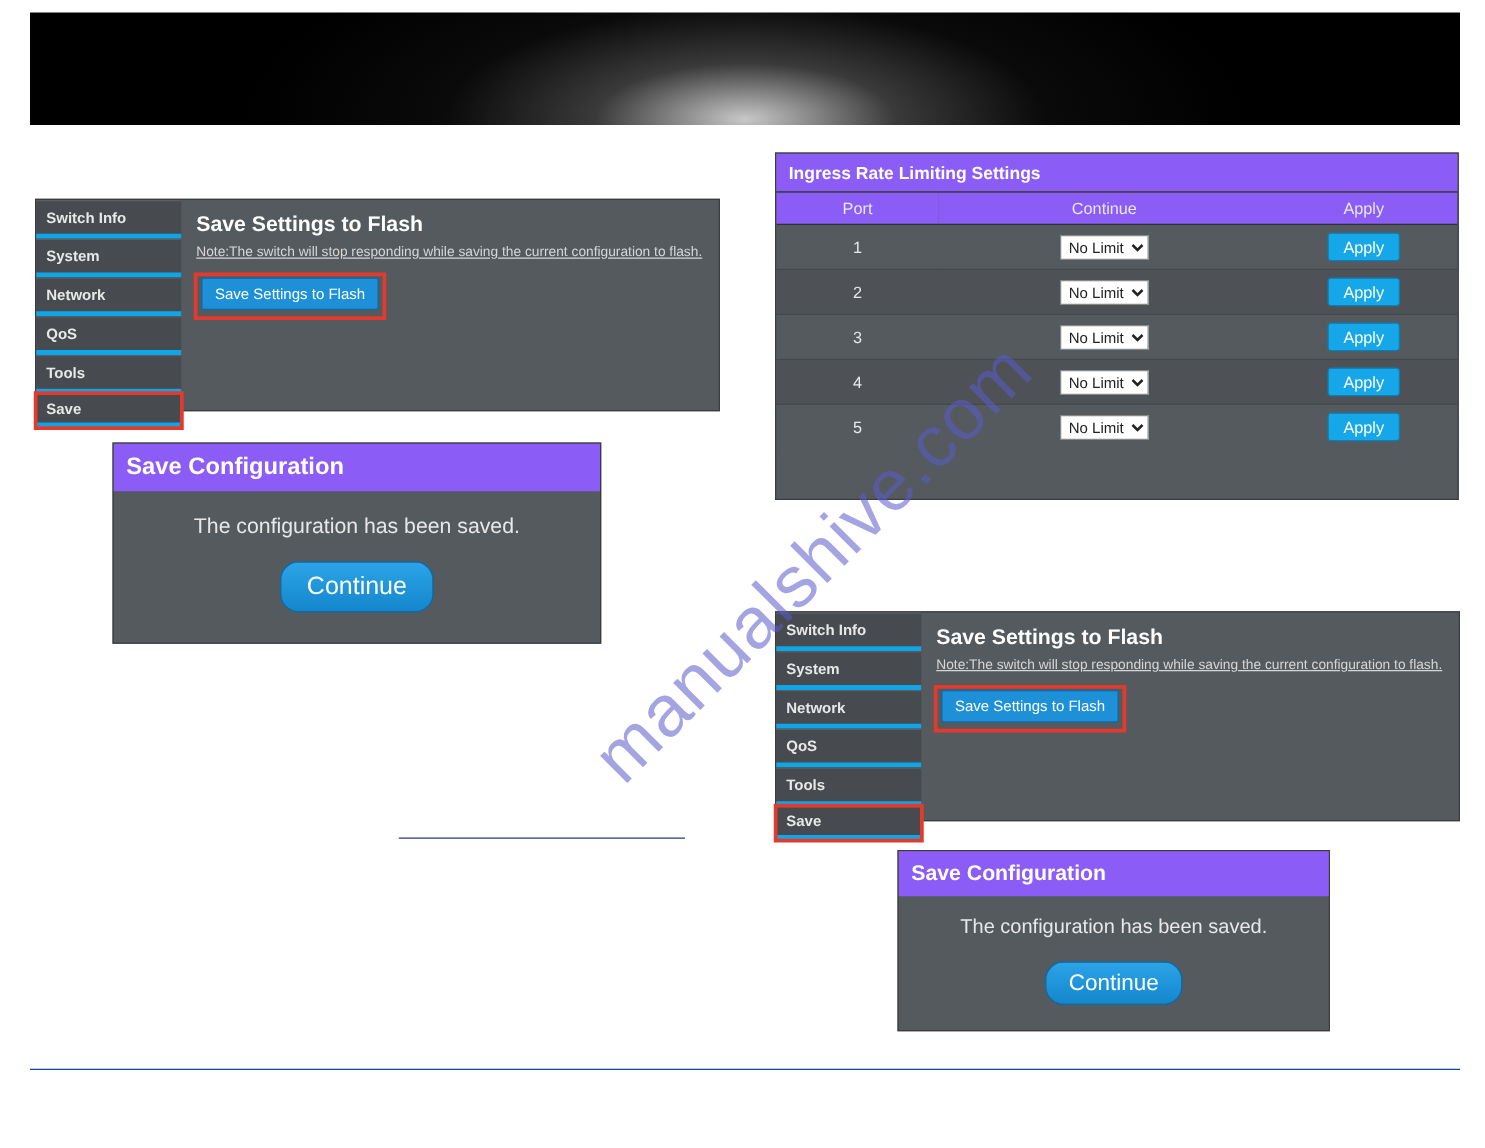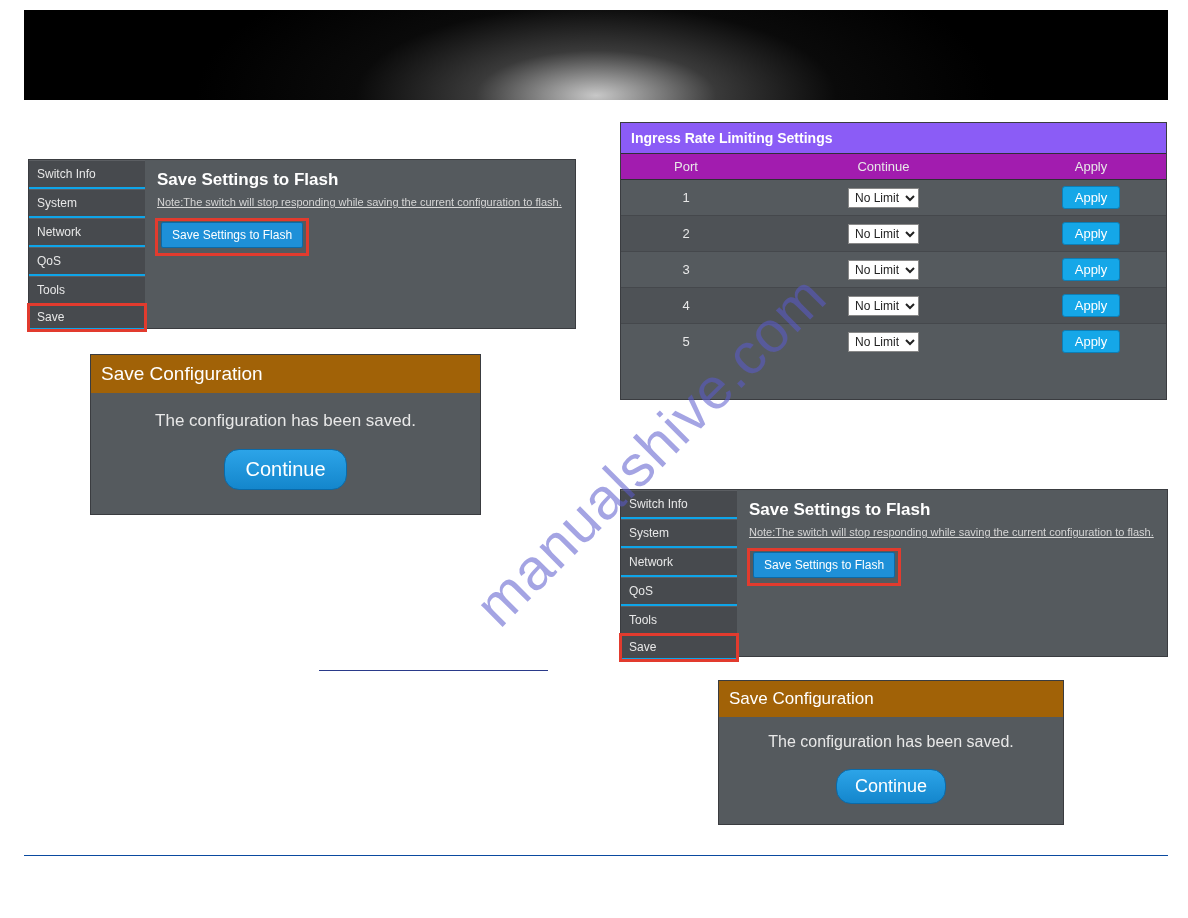--- a/index.html
+++ b/index.html
@@ -58,25 +58,25 @@
     border: 1px solid #3a3c40;
   }
   .sidebar {
     width: 116px;
     float: left;
     font-size: 12px;
     color: #e8e8e8;
   }
   .sidebar .menu-item {
     padding: 6px 8px;
-    border-bottom: 2px solid #0ea5e9;
+    border-bottom: 4px solid #0ea5e9;
     border-top: 1px solid #5b5e62;
     background: #474a4e;
     cursor: pointer;
-    font-weight: normal;
+    font-weight: bold;
   }
   .sidebar .menu-item.save {
     padding: 4px 8px;
   }
   .highlight-red-thick {
     outline: 3px solid #e23b2e;
     outline-offset: -1px;
   }
   .content-area {
     margin-left: 116px;
@@ -113,23 +113,23 @@
 
   
   .dialog-left {
     position: absolute;
     left: 90px; top: 354px;
     width: 391px;
     background: #555a5e;
     border: 1px solid #3a3c40;
   }
   .dialog-header {
-    background: #a16207;
-    color: #fff;
-    font-weight: normal;
+    background: #8b5cf6;
+    color: #fff;
+    font-weight: bold;
     font-size: 19px;
     padding: 8px 10px;
   }
   .dialog-body {
     text-align: center;
     color: #e8e8e8;
     font-size: 17px;
     padding: 18px 10px 24px;
   }
   .dialog-body .msg { margin-bottom: 18px; }
@@ -149,21 +149,21 @@
     padding: 7px 10px;
     background: #8b5cf6;
   }
   table.rate {
     width: 100%;
     border-collapse: collapse;
     color: #e8e8e8;
     font-size: 13px;
   }
   table.rate th {
-    background: #a21caf;
+    background: #8b5cf6;
     color: #e8e8e8;
     font-weight: normal;
     padding: 5px 6px;
     border-top: 1px solid #2e3034;
     border-bottom: 1px solid #2e3034;
     text-align: center;
   }
   table.rate td {
     padding: 6px 6px;
     text-align: center;

